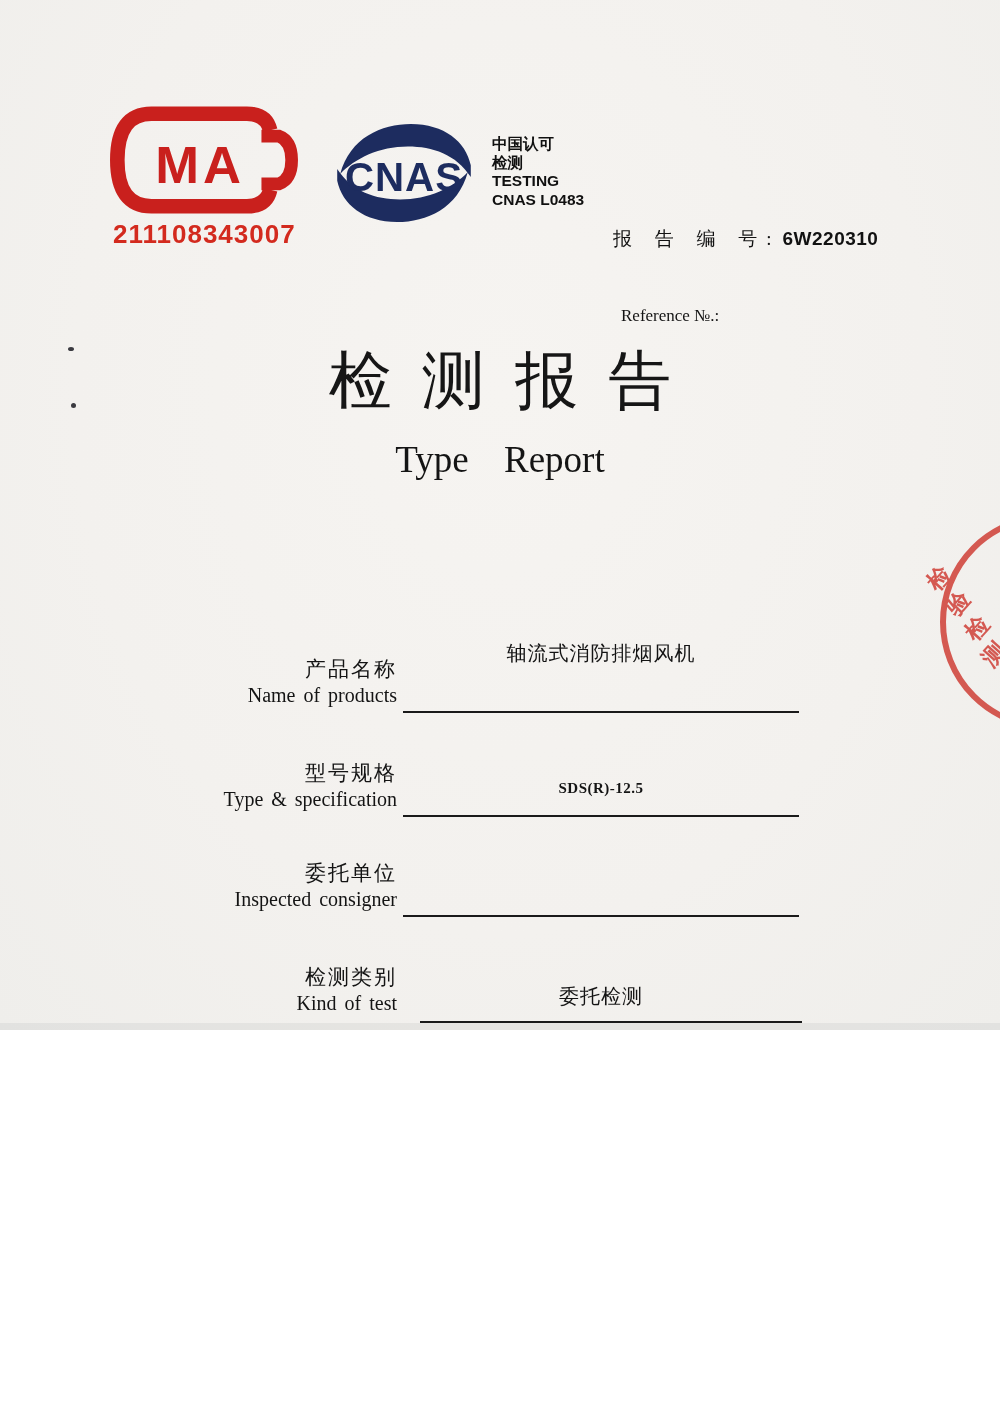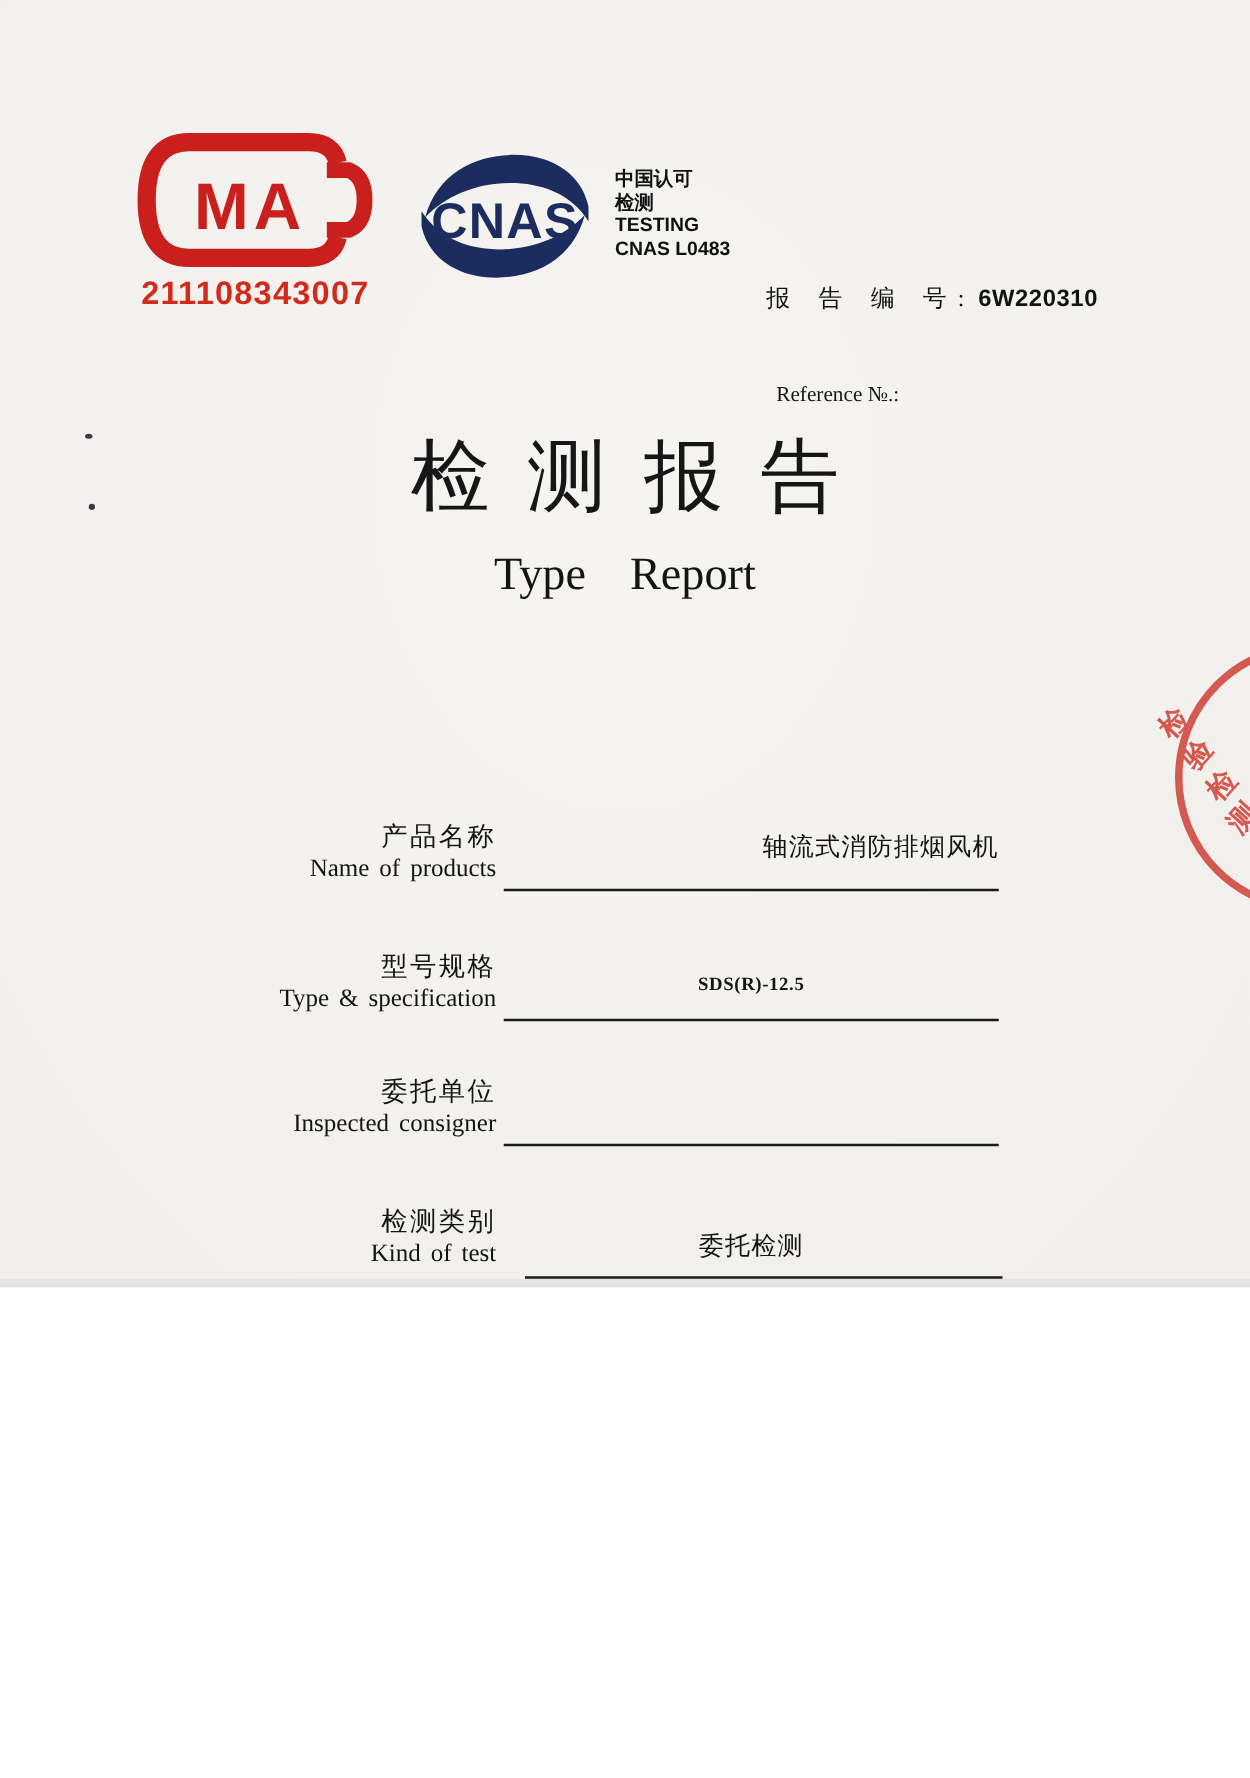--- a/index.html
+++ b/index.html
@@ -56,21 +56,21 @@
   <div class="abs repline" style="left:613px;top:226px;">
     <span class="replabel">报 告 编 号:</span><span class="repvalue">6W220310</span>
   </div>
   <div class="abs refline" style="left:621px;top:262px;margin-top:44px;">Reference №.:</div>
 
   <div class="abs title-cn">检测报告</div>
   <div class="abs title-en">Type Report</div>
 
   <div class="abs flabel-cn" style="top:655px;">产品名称</div>
   <div class="abs flabel-en" style="top:684px;">Name of products</div>
-  <div class="abs fvalue" style="top:664px;text-align:right;">轴流式消防排烟风机</div>
+  <div class="abs fvalue" style="top:640px;">轴流式消防排烟风机</div>
   <div class="abs fline" style="top:711px;"></div>
 
   <div class="abs flabel-cn" style="top:759px;">型号规格</div>
   <div class="abs flabel-en" style="top:788px;">Type &amp; specification</div>
   <div class="abs fvalue latin" style="top:780px;">SDS(R)-12.5</div>
   <div class="abs fline" style="top:815px;"></div>
 
   <div class="abs flabel-cn" style="top:859px;">委托单位</div>
   <div class="abs flabel-en" style="top:888px;">Inspected consigner</div>
   <div class="abs fline" style="top:915px;"></div>

